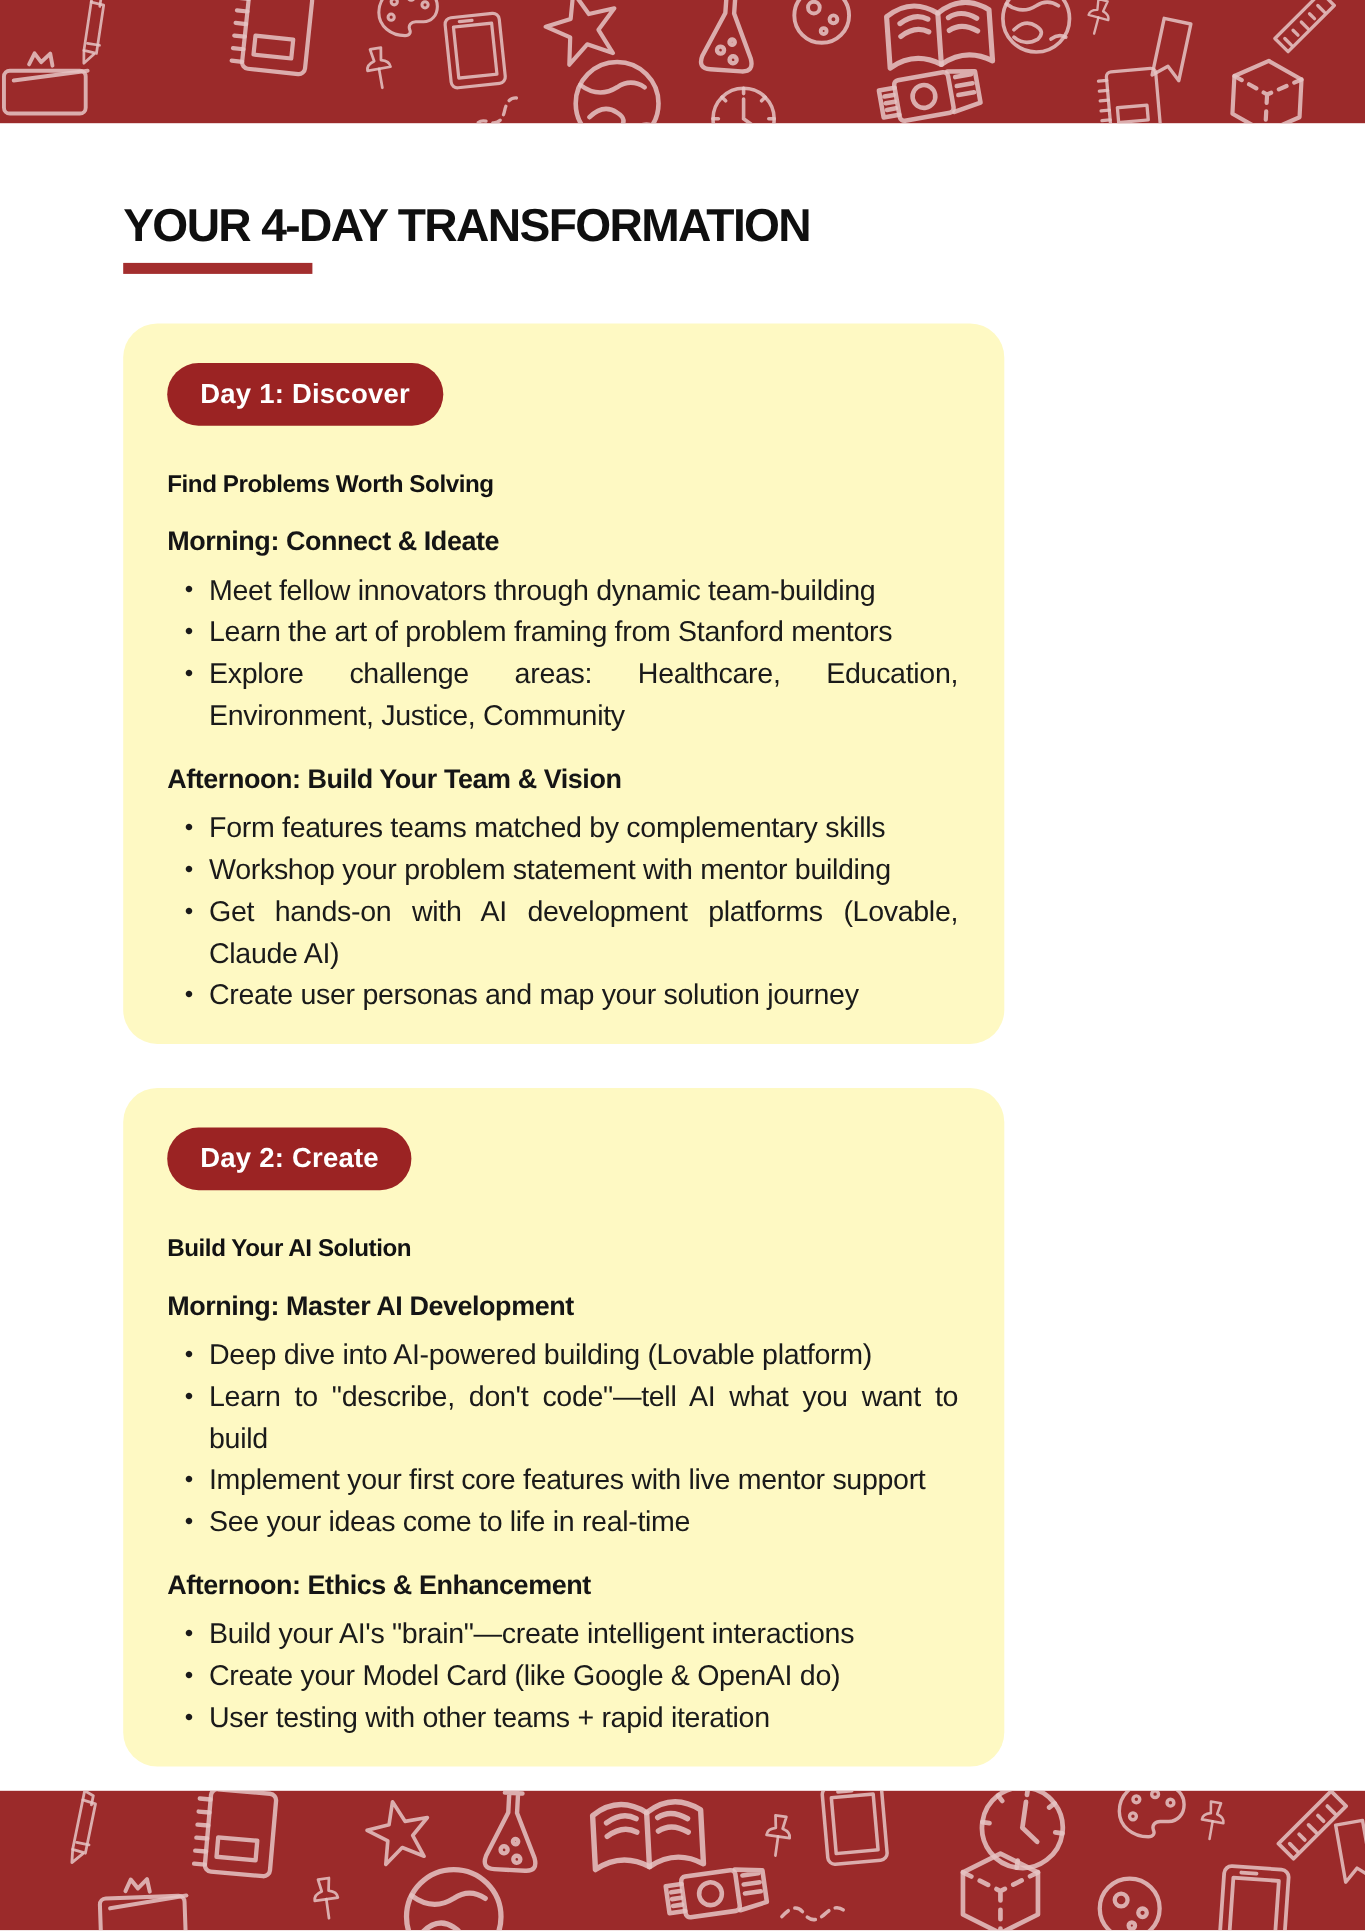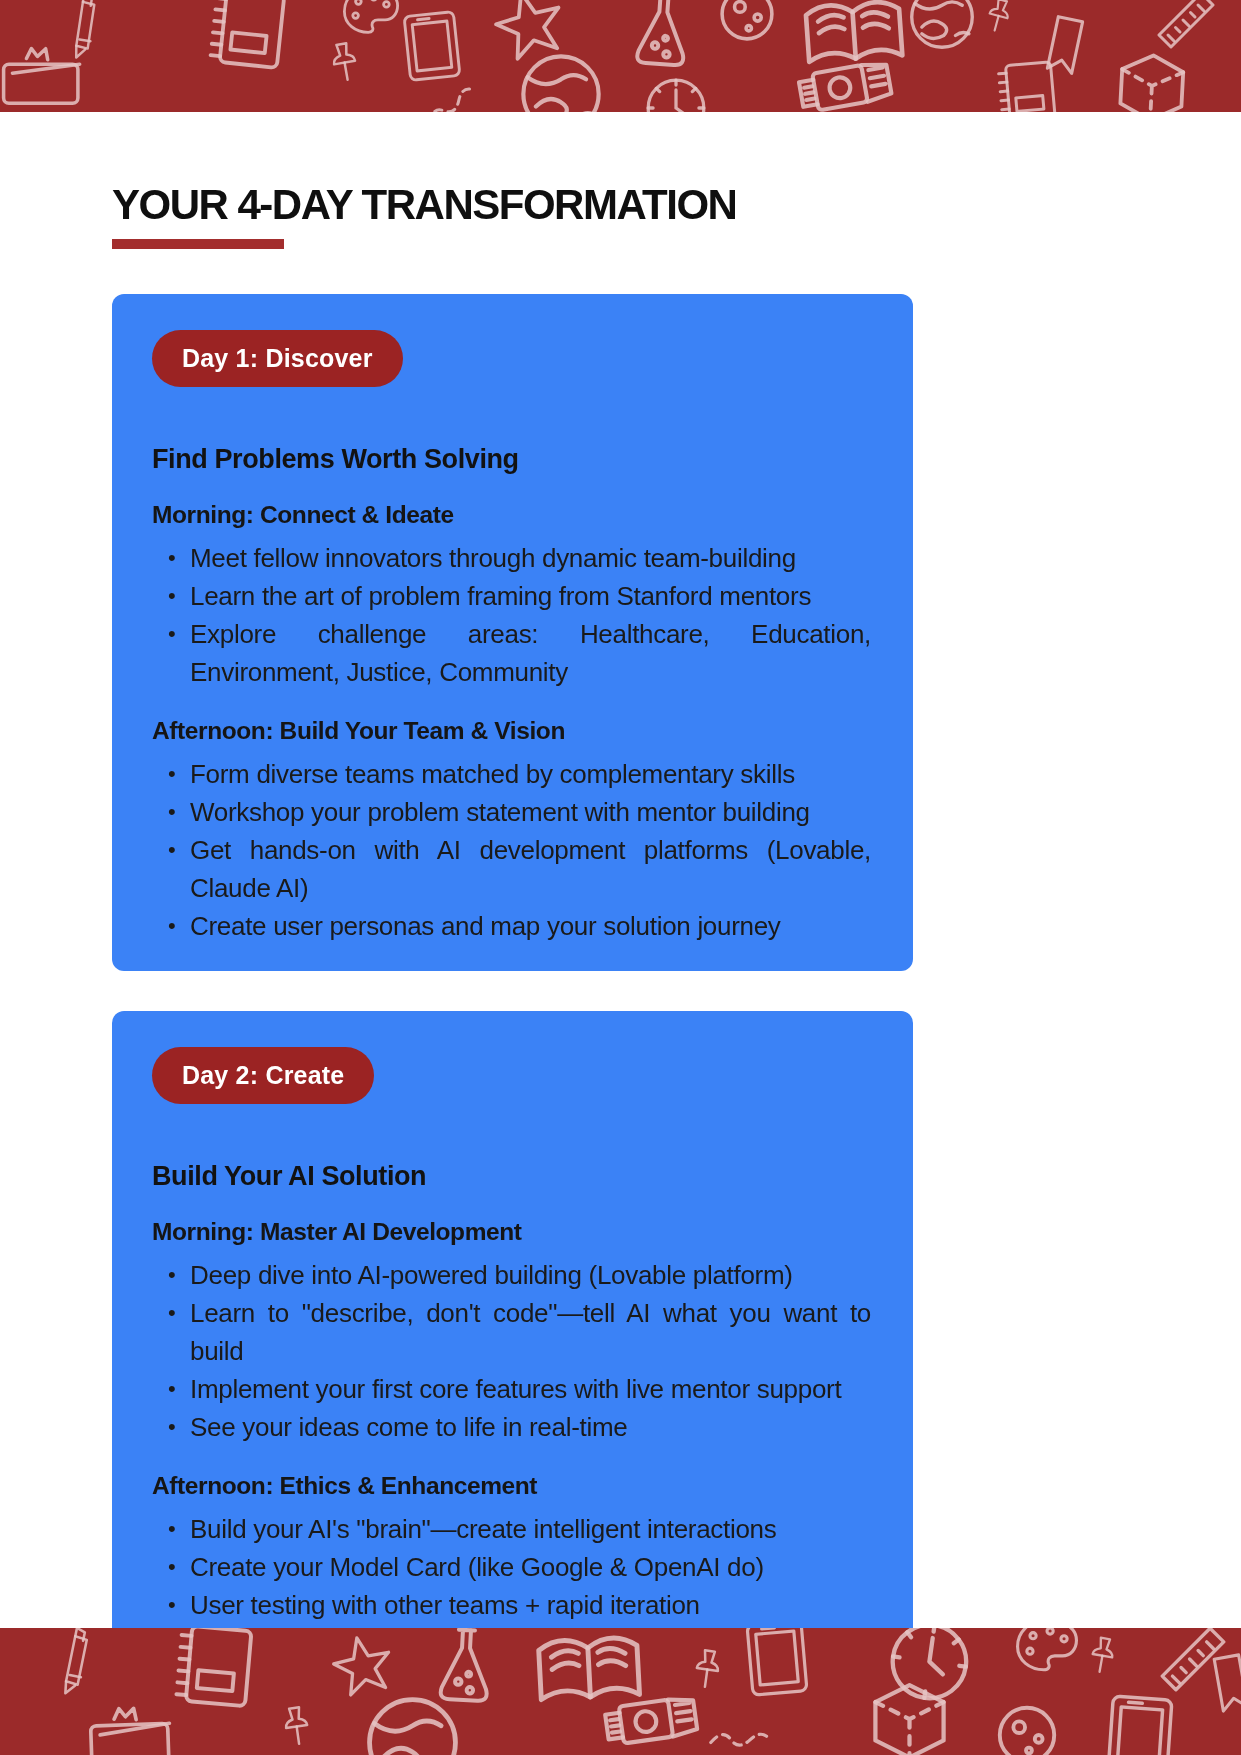--- a/index.html
+++ b/index.html
@@ -20,31 +20,31 @@
     stroke-width:2;stroke-linecap:round;stroke-linejoin:round;}
   
   .content{position:absolute;left:112px;top:124px;width:801px;}
   .page-title{
     margin:60px 0 0;
     font-size:42px;line-height:1.0;font-weight:bold;
     letter-spacing:-1.5px;color:#0f0f0f;
   }
   .title-underline{width:172px;height:10px;background:#a32e2e;margin-top:13px;}
   .card{
-    background:#3b82f6;border-radius:12px;
+    background:#fef9c3;border-radius:31px;
     margin-top:45px;padding:36px 42px 26px 40px;
   }
   .card + .card{margin-top:40px;}
   .pill{
     display:inline-block;background:#9b2323;color:#ffffff;
     border-radius:32px;padding:14px 30px;
     font-size:25px;font-weight:bold;letter-spacing:.2px;
   }
   .card-heading{
-    font-size:27px;font-weight:bold;margin:57px 0 0;
+    font-size:22px;font-weight:bold;margin:40px 0 0;
     letter-spacing:-.4px;color:#121212;
   }
   .section-title{
     font-size:24.5px;font-weight:bold;margin:26px 0 0;
     letter-spacing:-.4px;color:#151515;
   }
   .bullets{list-style:none;margin:10px 0 0;padding:0;}
   .bullets li{
     position:relative;padding-left:38px;
     font-size:26px;line-height:38px;
@@ -186,21 +186,21 @@
 
       <h3 class="section-title">Morning: Connect &amp; Ideate</h3>
       <ul class="bullets">
         <li>Meet fellow innovators through dynamic team-building</li>
         <li>Learn the art of problem framing from Stanford mentors</li>
         <li>Explore challenge areas: Healthcare, Education, Environment, Justice, Community</li>
       </ul>
 
       <h3 class="section-title">Afternoon: Build Your Team &amp; Vision</h3>
       <ul class="bullets">
-        <li>Form diverse teams matched by complementary skills</li>
+        <li>Form features teams matched by complementary skills</li>
         <li>Workshop your problem statement with mentor building</li>
         <li>Get hands-on with AI development platforms (Lovable, Claude AI)</li>
         <li>Create user personas and map your solution journey</li>
       </ul>
     </section>
 
     <section class="card">
       <div class="pill">
         <span>Day 2: Create</span>
       </div>

